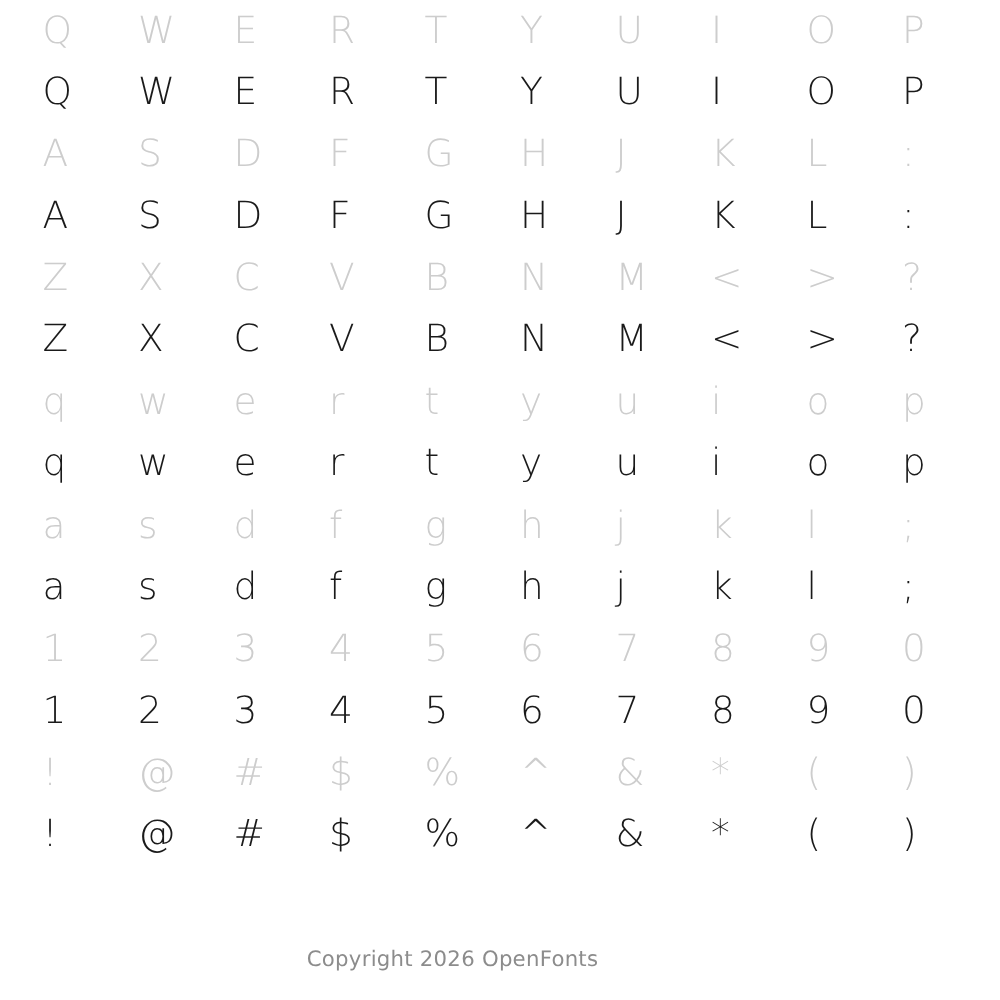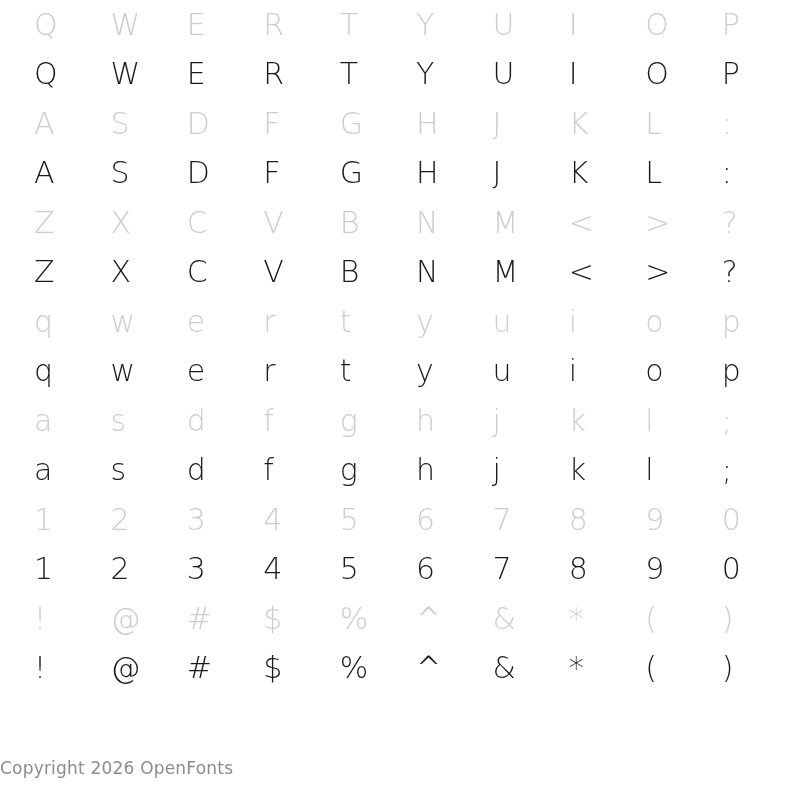--- a/index.html
+++ b/index.html
@@ -44,21 +44,21 @@
     color: #cdcdcd;
   }
   .row-dark .glyph-cell {
     color: #1a1a1a;
   }
   #footer {
     position: absolute;
     left: 0;
     right: 0;
     bottom: 22px;
-    text-align: left;
+    text-align: center;
     padding-right: 76px;
     font-family: "DejaVu Sans", sans-serif;
     font-size: 17px;
     color: #8c8c8c;
     letter-spacing: 0.2px;
   }
 </style>
 </head>
 <body>
 

